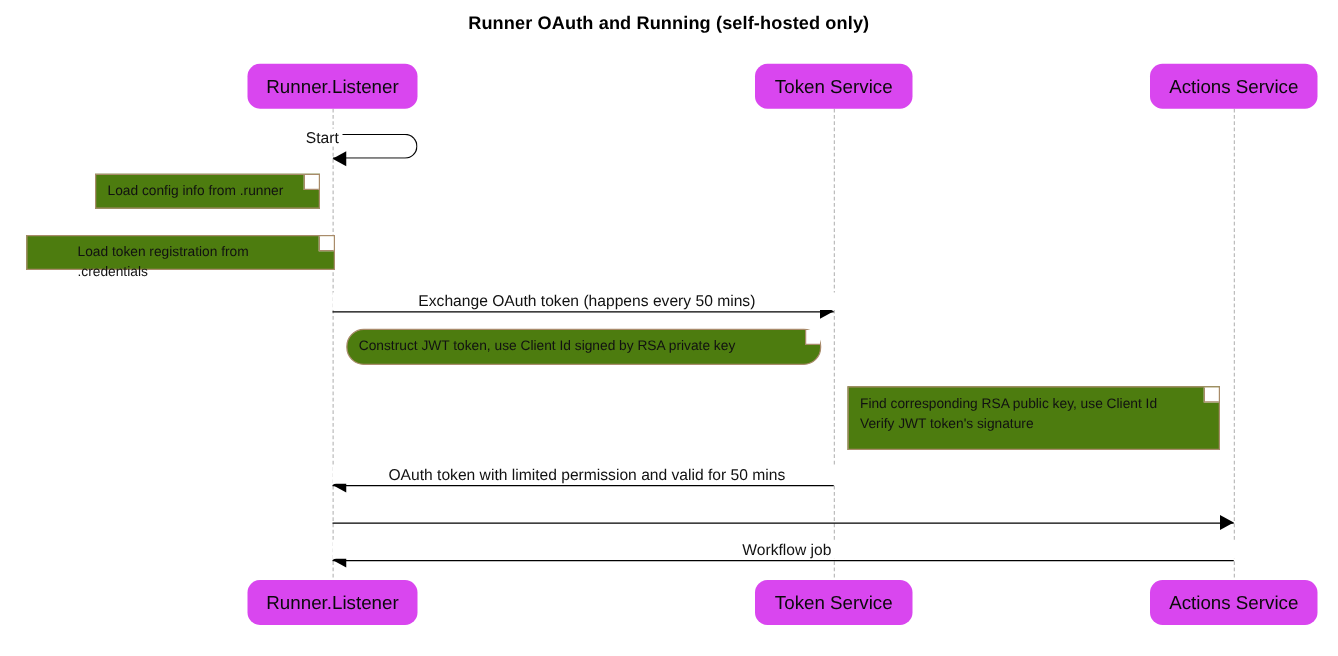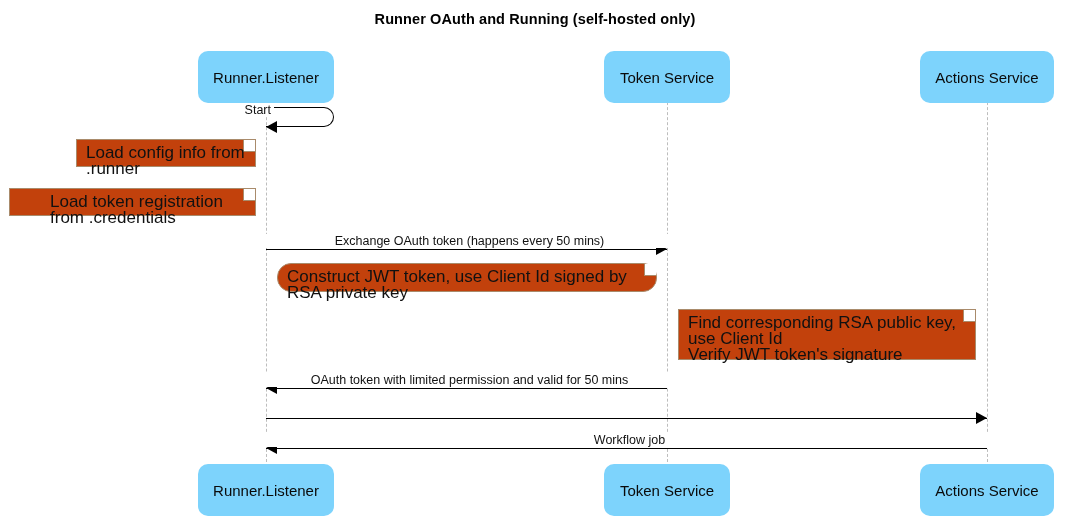--- a/index.html
+++ b/index.html
@@ -28,23 +28,23 @@
     width: 1070px;
     text-align: center;
     font-size: 14.5px;
     font-weight: bold;
     letter-spacing: 0.1px;
     color: #000;
   }
   
   .participant {
     position: absolute;
-    height: 52px;
+    height: 36px;
     border-radius: 10px;
-    background: #7dd3fc;
+    background: #d946ef;
     display: flex;
     align-items: center;
     justify-content: center;
     font-size: 15px;
     color: #0a0a0a;
     box-sizing: border-box;
     z-index: 4;
   }
   
   .lifeline {
@@ -86,23 +86,23 @@
     border: 1.6px solid #000;
     border-left: none;
     border-top-right-radius: 12px;
     border-bottom-right-radius: 12px;
     z-index: 3;
   }
   
   .note {
     position: absolute;
     box-sizing: border-box;
-    background: #c2410c;
+    background: #4d7c0f;
     border: 1px solid #a98b6b;
-    font-size: 17px;
+    font-size: 11px;
     color: #111;
     padding: 5px 9px 5px 9px;
     line-height: 16px;
     z-index: 5;
   }
   .note-fold {
     position: absolute;
     top: 0px;
     right: 0px;
     width: 11px;
@@ -145,21 +145,21 @@
   <div class="self-loop" style="left:266px; top:107px; width:68px; height:20px;"></div>
   <div class="arrowhead left" style="left:266px; top:121px;"></div>
   <div class="msg-label" style="left:228px; top:103px; width:40px; text-align:right;">Start</div>
 
   <div class="note" style="left:76px; top:139px; width:180px; height:28px;">
     <div class="note-fold-tri"></div>
     <div class="note-fold"></div>
     <div class="note-text">Load config info from .runner</div>
   </div>
 
-  <div class="note" style="left:9px; top:188px; width:247px; height:28px;padding-left:40px;">
+  <div class="note" style="left:21px; top:188px; width:247px; height:28px;padding-left:40px;">
     <div class="note-fold-tri"></div>
     <div class="note-fold"></div>
     <div class="note-text">Load token registration from .credentials</div>
   </div>
 
   <div class="msg" style="left:266px; top:249px; width:401px;"></div>
   <div class="arrowhead right" style="left:656px; top:243px;"></div>
   <div class="msg-label" style="left:266px; top:234px; width:401px;">Exchange OAuth token (happens every 50 mins)</div>
 
   <div class="note" style="left:277px; top:263px; width:380px; height:29px;border-radius:14px;">

